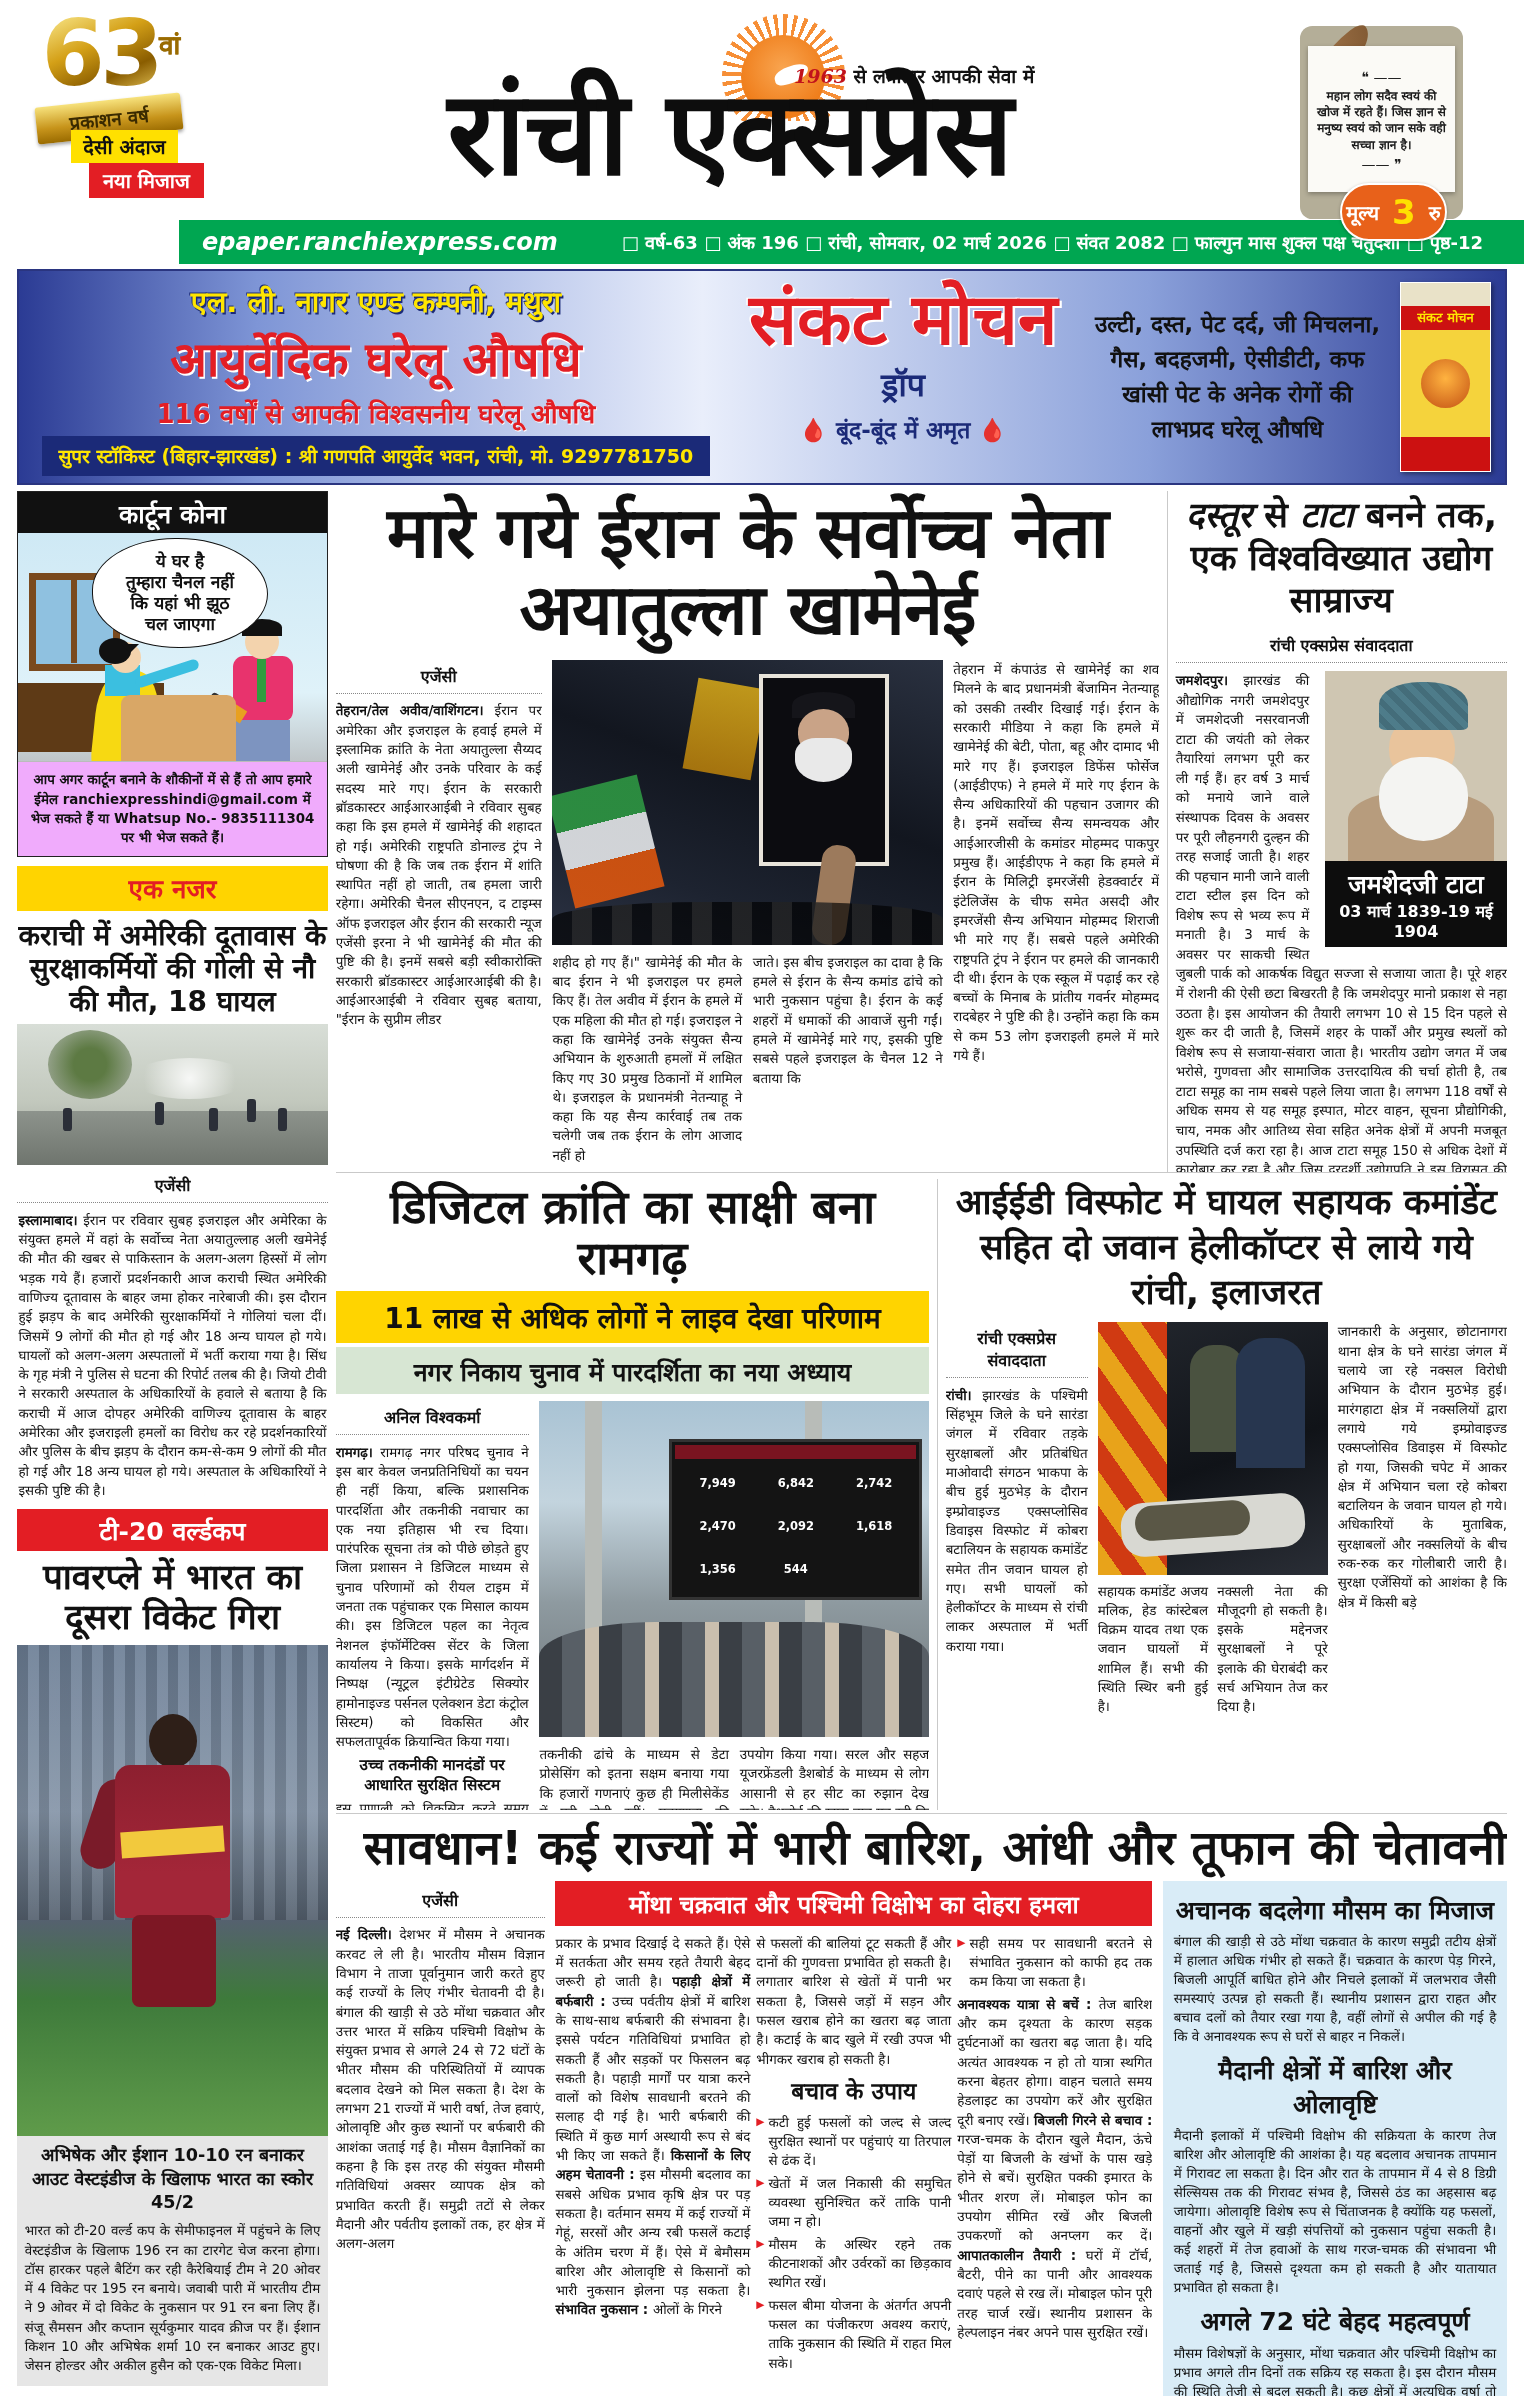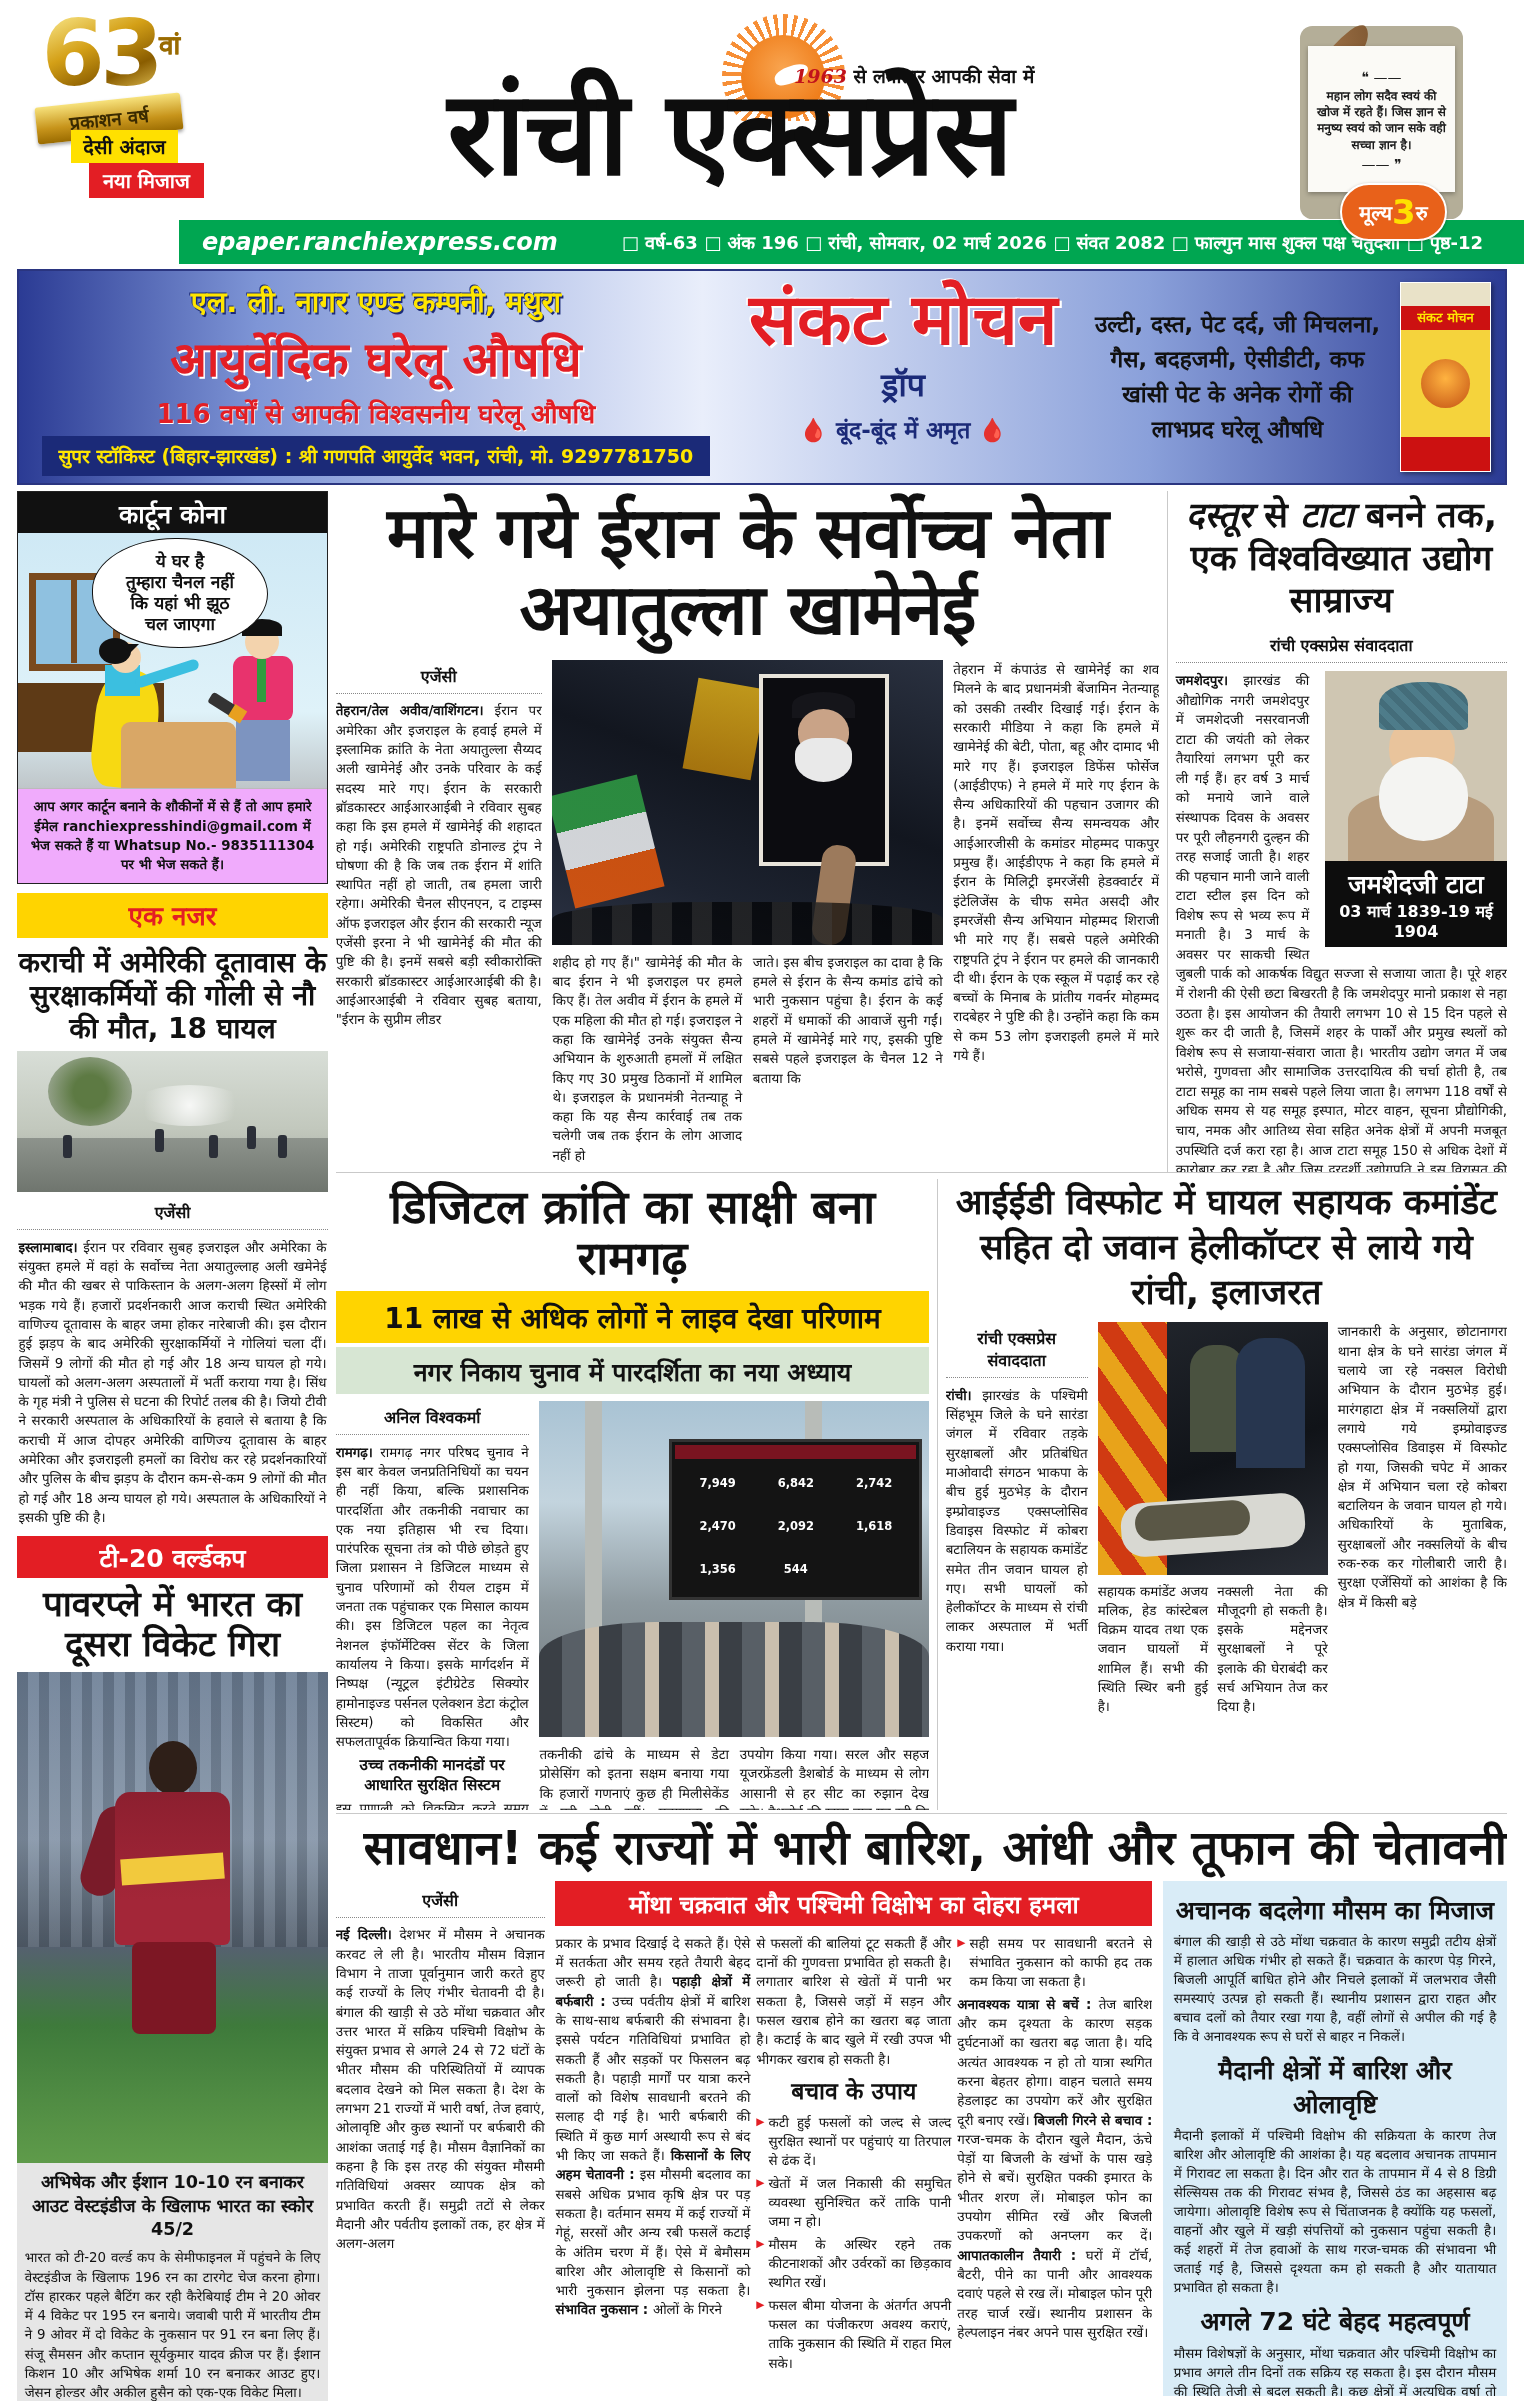--- a/index.html
+++ b/index.html
@@ -28,21 +28,21 @@
   .tagline1963 .yr { color:#c1121c; font-style:italic; }
   .np-title { position:absolute; left:173px; right:238px; top:75px; text-align:center; font-size:117px; line-height:1;
     font-weight:900; letter-spacing:-1.5px; color:#0d0d0d; z-index:2; font-family:"DejaVu Sans","Liberation Sans",sans-serif; }
   .quote-card { position:absolute; right:61px; top:26px; width:163px; height:193px; background:#b4ae98; border-radius:12.3px; padding:20px 7.7px 7.7px; }
   .leaf { position:absolute; left:4.6px; top:15.3px; width:74px; height:31px; background:linear-gradient(120deg,#a97b4f,#7d5630); border-radius:80% 20% 80% 20%; transform:rotate(-38deg); }
   .quote-inner { position:relative; background:#fbfaf6; width:100%; height:146px; padding:23px 6.1px 6.1px; box-shadow:0 1.5px 4.6px rgba(0,0,0,.3); }
   .quote-inner:before { content:"❝ ——"; display:block; text-align:center; font-size:14px; margin-bottom:3.1px; color:#222;}
   .quote-inner:after { content:"—— ❞"; display:block; text-align:center; font-size:14px; margin-top:3.1px; color:#222;}
   .quote-text { font-size:12px; font-weight:700; text-align:center; line-height:1.35; color:#1c1c1c; }
   .price-badge { position:absolute; right:77px; top:183px; width:107px; height:58px; background:#e8611a; border:2.3px solid #fff;
-    border-radius:37px; display:flex; align-items:center; justify-content:center; gap:0; z-index:6; box-shadow:0 0.8px 3.1px rgba(0,0,0,.3);}
+    border-radius:37px; display:flex; align-items:center; justify-content:center; gap:13px; z-index:6; box-shadow:0 0.8px 3.1px rgba(0,0,0,.3);}
   .price-badge .lbl { color:#fff; font-weight:800; font-size:20px; }
   .price-badge .val { color:#ffe000; font-weight:900; font-size:34px; }
   .price-badge .unit { color:#fff; font-weight:800; font-size:20px; }
 
   
   .infobar { margin-left:179px; height:44px; background:#00a651; display:flex; align-items:center; padding:0 23px; gap:46px; }
   .infobar .url { color:#fff; font-weight:800; font-style:italic; font-size:24px; }
   .infobar .details { color:#fff; font-weight:700; font-size:18px; flex:1; text-align:center; }
 
   
@@ -73,21 +73,21 @@
   .main-area { flex:1; display:flex; flex-direction:column; }
 
   .just { text-align:justify; }
   .body-txt { font-size:13.4px; line-height:1.44; }
   .byline { font-weight:800; font-size:16px; text-align:center; padding:4.6px 0 6.1px; border-bottom:1.2px dotted #888; margin-bottom:7.7px; }
   b.inhead { font-weight:900; }
 
   
   .cartoon { border:0.8px solid #222; }
   .cartoon-head { background:#111; color:#fff; font-weight:900; font-size:25px; text-align:center; padding:3.8px 0; }
-  .cartoon-scene { position:relative; height:255px; background:linear-gradient(180deg,#cfe9f5 0%,#dff2f9 70%,#bfc6c9 100%); overflow:hidden; }
+  .cartoon-scene { position:relative; height:228px; background:linear-gradient(180deg,#cfe9f5 0%,#dff2f9 70%,#bfc6c9 100%); overflow:hidden; }
   .win { position:absolute; left:10.7px; top:40px; width:91px; height:98px; background:#8fc1e0; border:7.7px solid #7a4a1e; }
   .win:before { content:""; position:absolute; left:35px; top:0; width:6.1px; height:83px; background:#7a4a1e; }
   .sill { position:absolute; left:0px; top:150px; width:146px; height:69px; background:#5e3a16; }
   .bubble { position:absolute; left:74px; top:4.6px; width:176px; background:#fff; border:1.5px solid #111; border-radius:48% 52% 50% 50%;
     padding:12.3px 9.2px; font-weight:800; font-size:17.3px; text-align:center; line-height:1.2; white-space:pre-line; }
   .bubble:after { content:""; position:absolute; left:28px; bottom:-15.3px; border:9.2px solid transparent; border-top-color:#111; }
   .w-fig { position:absolute; left:61px; top:109px; width:92px; height:146px; }
   .w-sari { position:absolute; left:15.3px; top:28px; width:63px; height:118px; background:#f7d912; border-radius:40% 40% 10% 30%; transform:rotate(6deg); }
   .w-blouse { position:absolute; left:26px; top:23px; width:35px; height:31px; background:#3bbfe0; }
   .w-head { position:absolute; left:31px; top:0px; width:31px; height:31px; background:#f3d3ad; border-radius:50%; }

